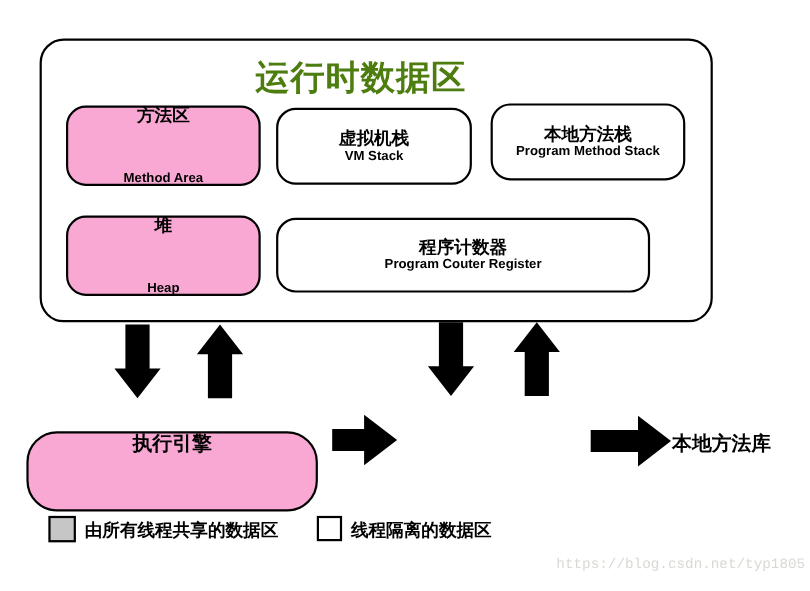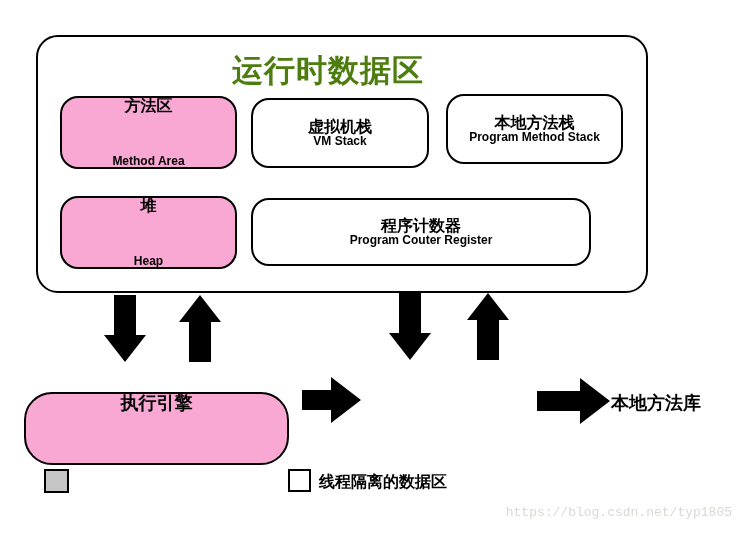--- a/index.html
+++ b/index.html
@@ -153,19 +153,20 @@
   <svg class="arrow-layer" viewBox="0 0 736 537" xmlns="http://www.w3.org/2000/svg">
     <polygon points="114,295 136,295 136,335 146,335 125,362 104,335 114,335"></polygon>
     <polygon points="200,295 221,322 211,322 211,362 189,362 189,322 179,322"></polygon>
     <polygon points="399,293 421,293 421,333 431,333 410,360 389,333 399,333"></polygon>
     <polygon points="488,293 509,320 499,320 499,360 477,360 477,320 467,320"></polygon>
     <polygon points="302,390 331,390 331,377 361,400 331,423 331,410 302,410"></polygon>
     <polygon points="537,391 580,391 580,378 610,401 580,424 580,411 537,411"></polygon>
   </svg>
 
   <div class="legend-swatch shared"></div>
+  <div class="legend-label shared">由所有线程共享的数据区</div>
 
   <div class="legend-swatch isolated"></div>
   <div class="legend-label isolated">线程隔离的数据区</div>
 
   <div class="watermark">https://blog.csdn.net/typ1805</div>
 
 </div>
 
 </body></html>

